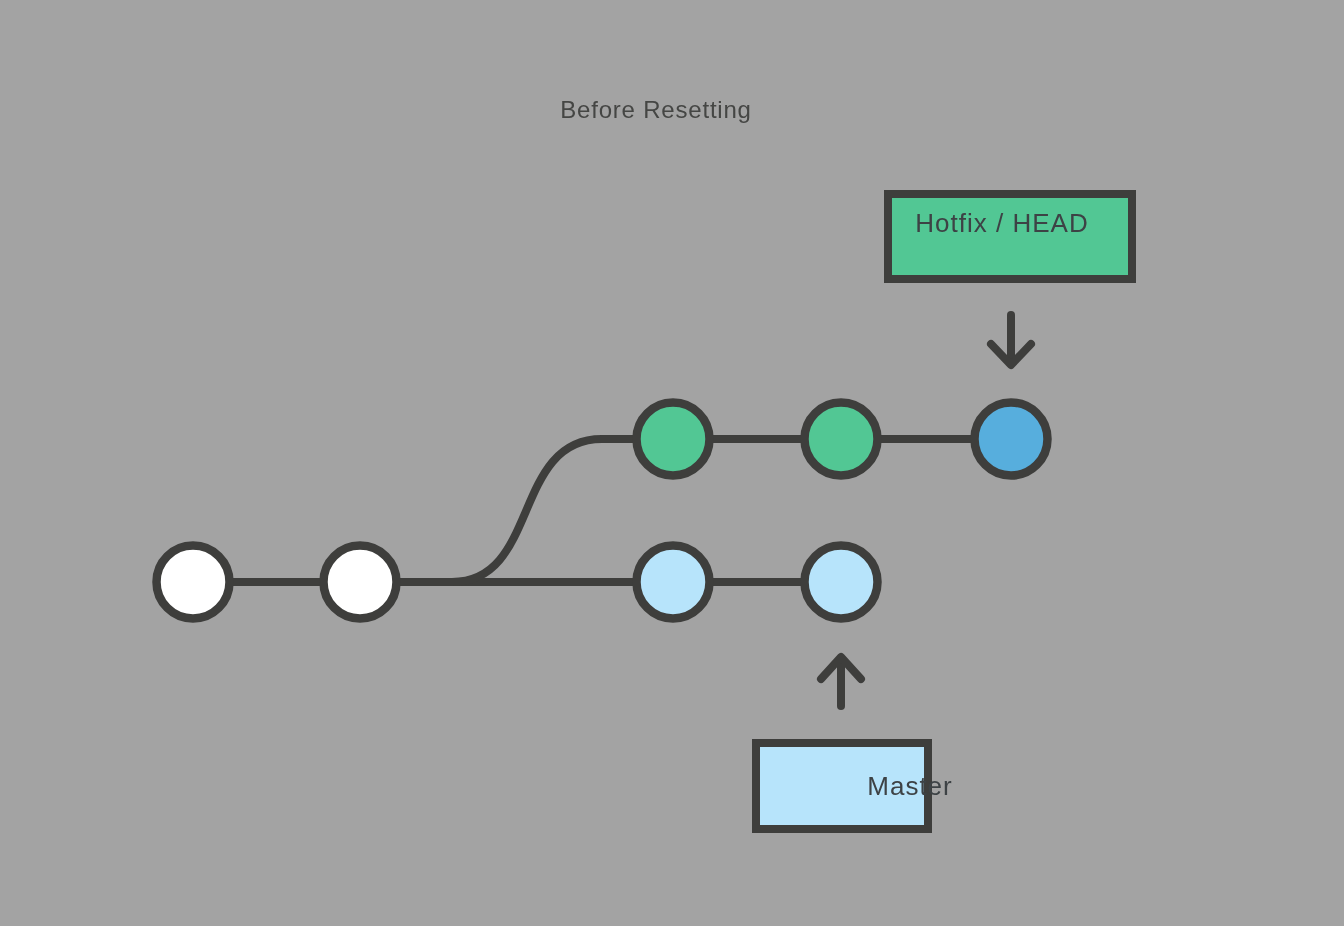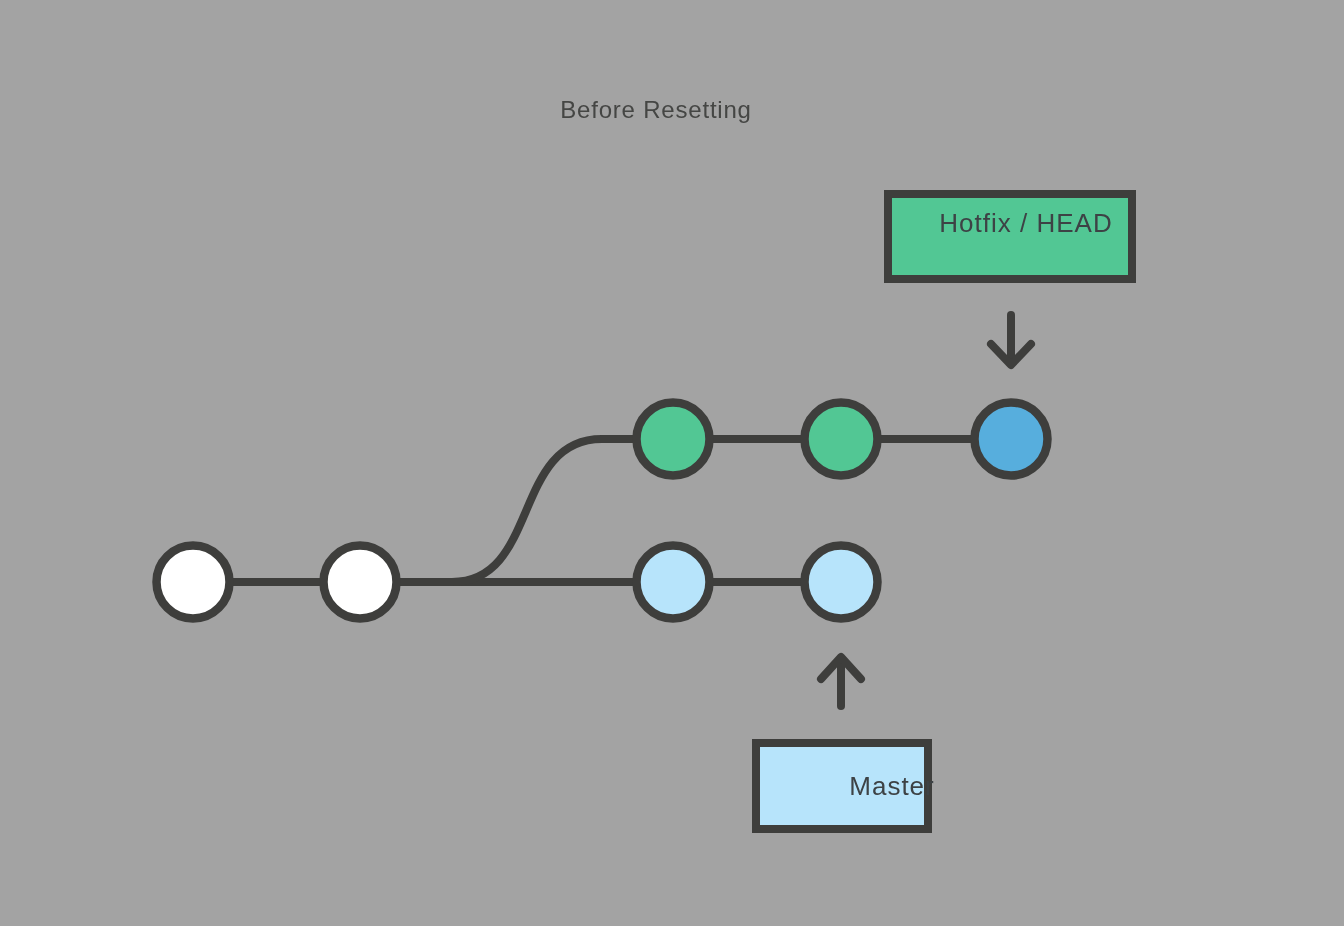--- a/index.html
+++ b/index.html
@@ -46,22 +46,22 @@
   }
   .box-label {
     position: absolute;
     display: flex;
     align-items: center;
     justify-content: center;
     font-size: 26px;
     letter-spacing: 1px;
     color: #3d4245;
   }
-  .box-label.hotfix { left: 900px; top: 190px; width: 252px; height: 66px; }
-  .box-label.master { left: 740px; top: 739px; width: 216px; height: 94px; padding-left: 44px; }
+  .box-label.hotfix { left: 876px; top: 190px; width: 252px; height: 66px; }
+  .box-label.master { left: 758px; top: 739px; width: 216px; height: 94px; padding-left: 44px; }
 </style>
 </head>
 <body>
 
 <div class="canvas">
 
   <div class="title">Before Resetting</div>
 
   <svg class="graph" width="1344" height="926" viewBox="0 0 1344 926">
 

